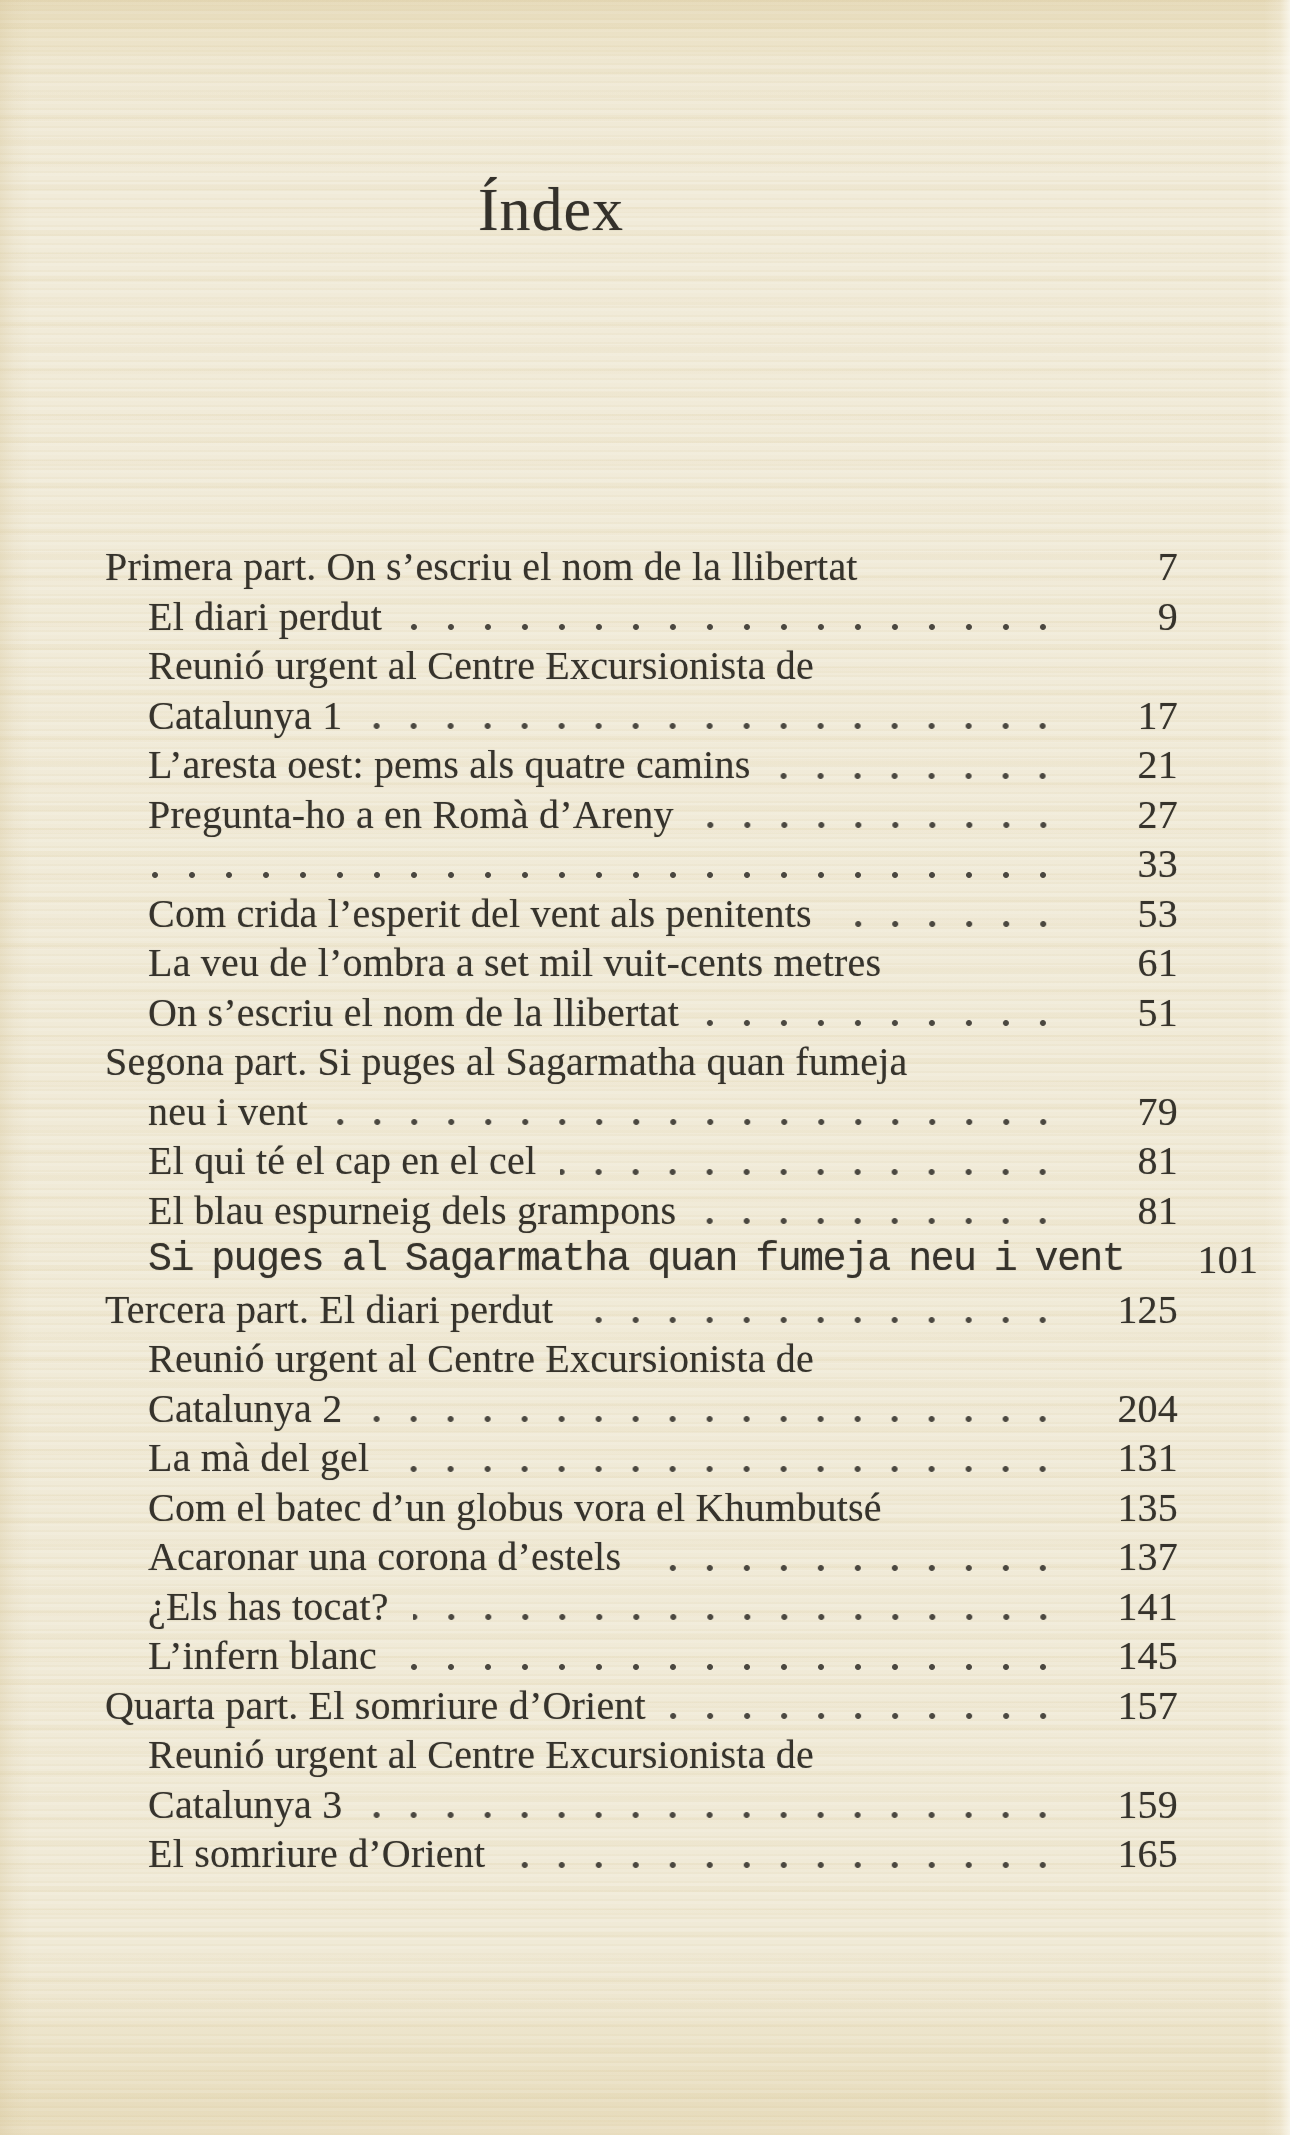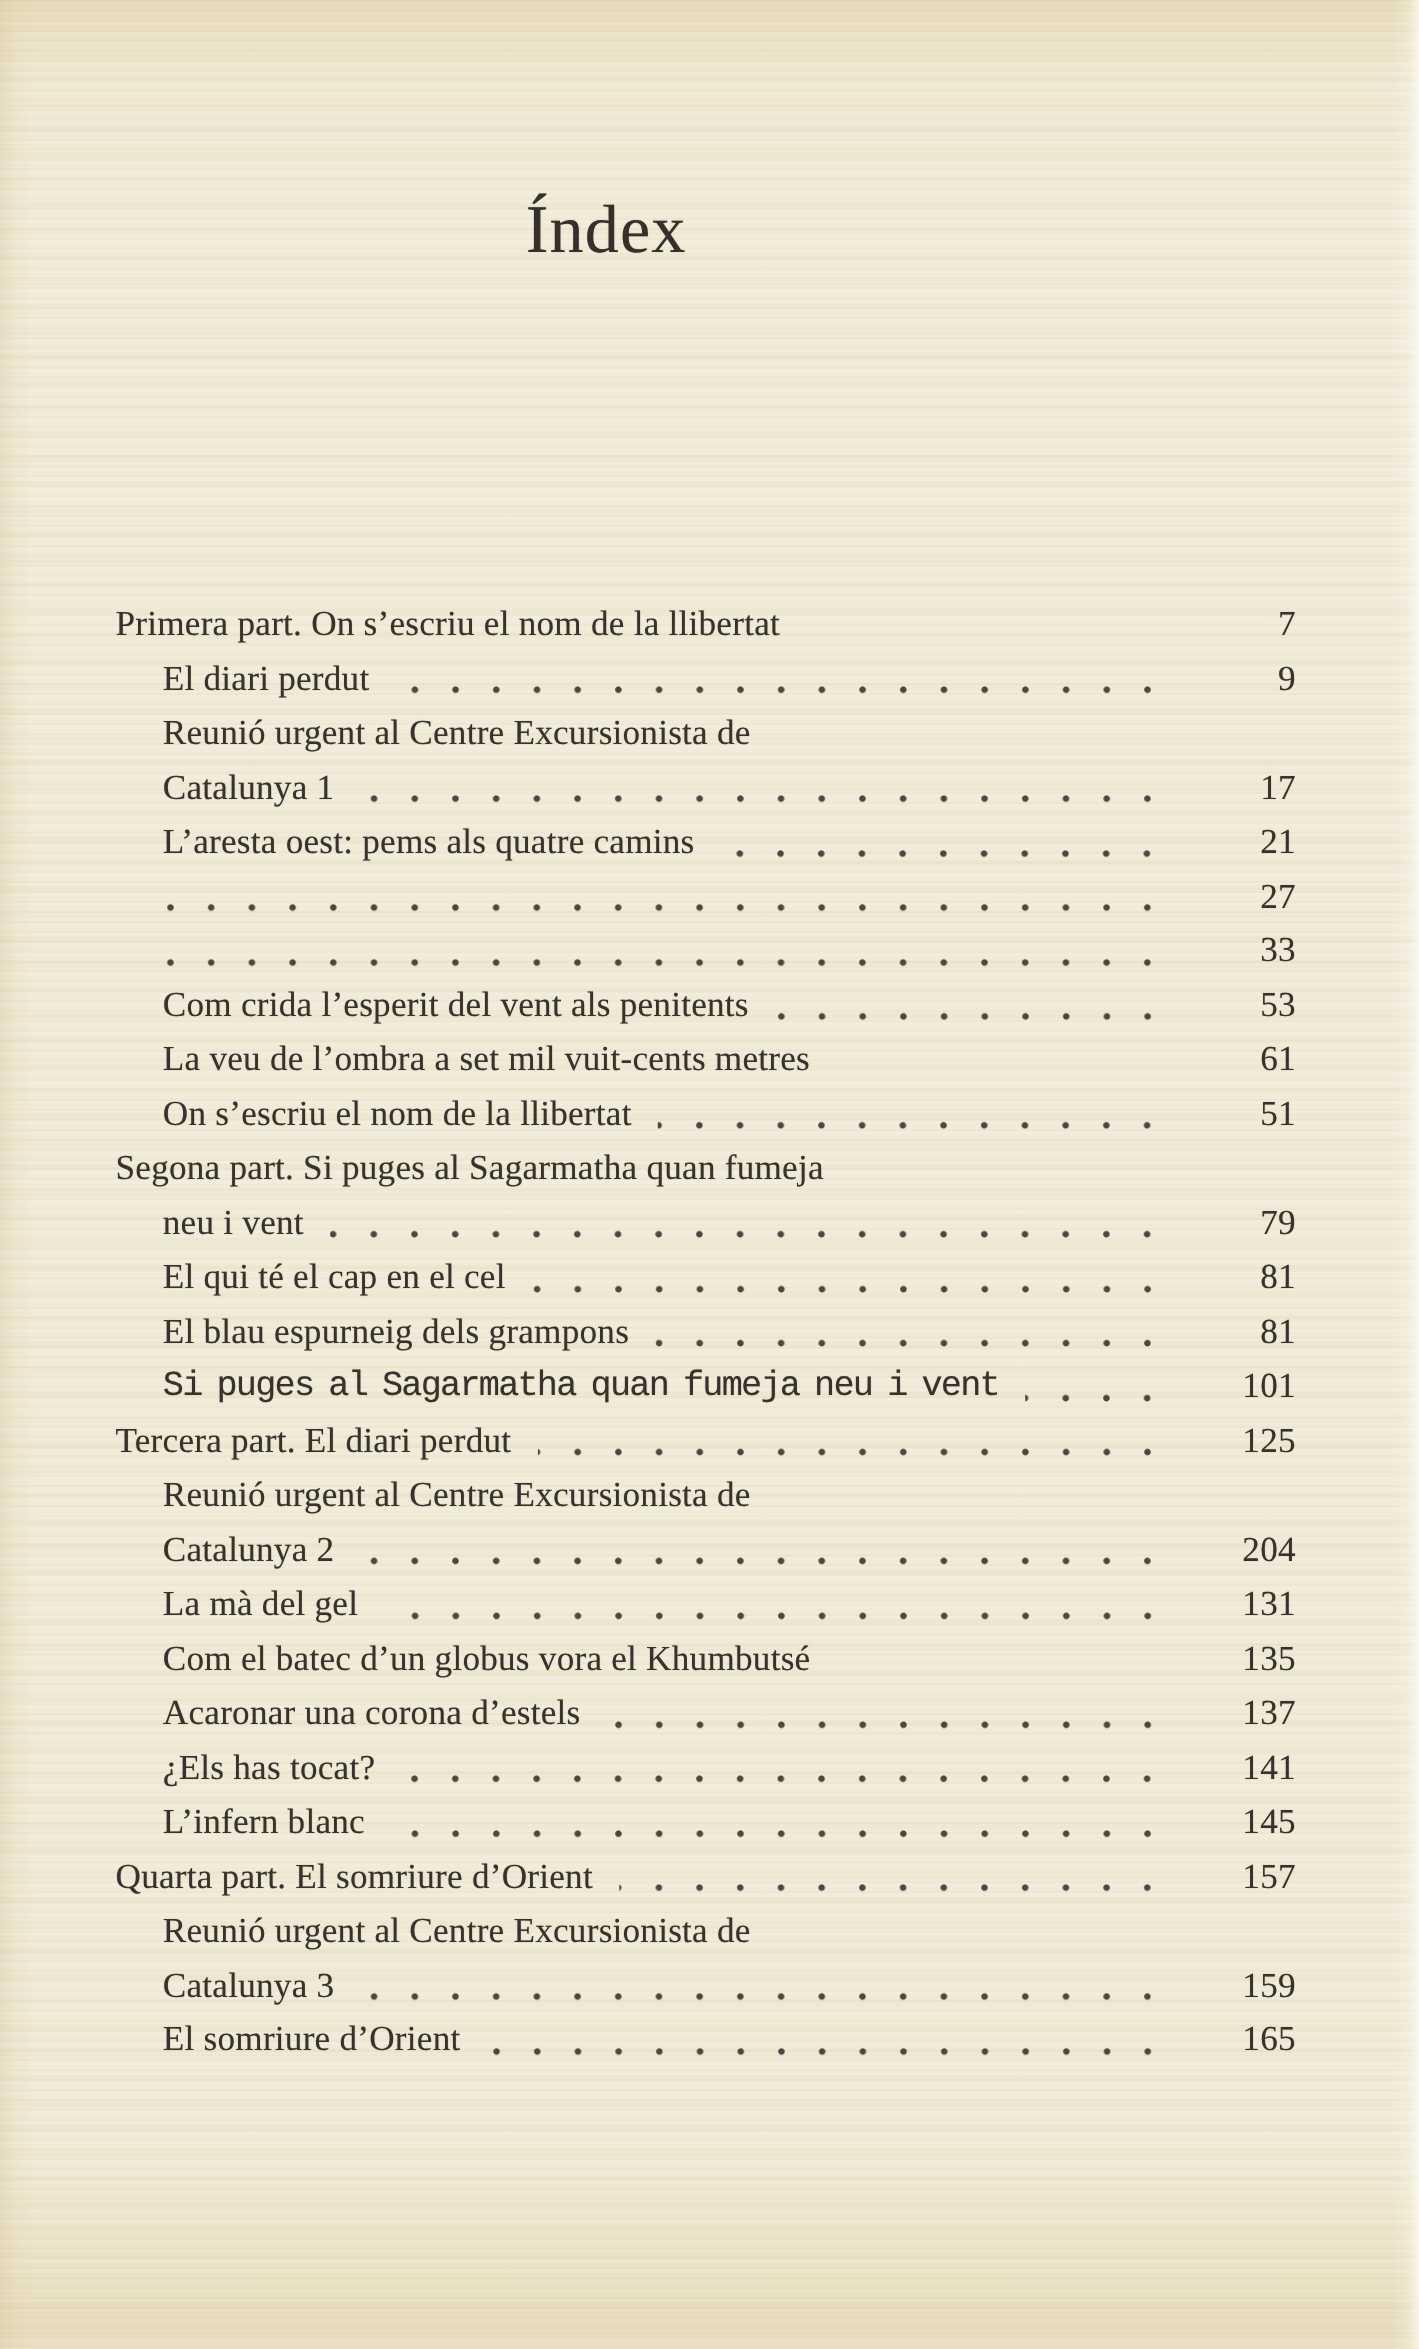--- a/index.html
+++ b/index.html
@@ -40,21 +40,21 @@
   }
   .toc {
     margin-top: 302px;
     padding: 0 112px 0 105px;
     text-shadow: 0 0 1px rgba(52,49,43,0.40);
   }
   .row {
     display: flex;
     height: 49.5px;
     line-height: 49.5px;
-    font-size: 32px;
+    font-size: 40px;
     letter-spacing: 0.2px;
     white-space: nowrap;
   }
   .row.chapter .entry-text { padding-left: 43px; }
   .row.tight .entry-text {
     letter-spacing: -1.6px;
     word-spacing: -4px;
     font-family: Liberation Mono, monospace;
   }
   .entry-text { flex: 0 0 auto; }
@@ -106,20 +106,21 @@
     <span class="pnum">17</span>
   </div>
 
   <div class="row chapter">
     <span class="entry-text">L’aresta oest: pems als quatre camins</span>
     <span class="leader dots"></span>
     <span class="pnum">21</span>
   </div>
 
   <div class="row chapter">
+    <span class="entry-text">Pregunta-ho a en Romà d’Areny</span>
     <span class="leader dots"></span>
     <span class="pnum">27</span>
   </div>
 
   <div class="row chapter">
     <span class="leader dots"></span>
     <span class="pnum">33</span>
   </div>
 
   <div class="row chapter">

